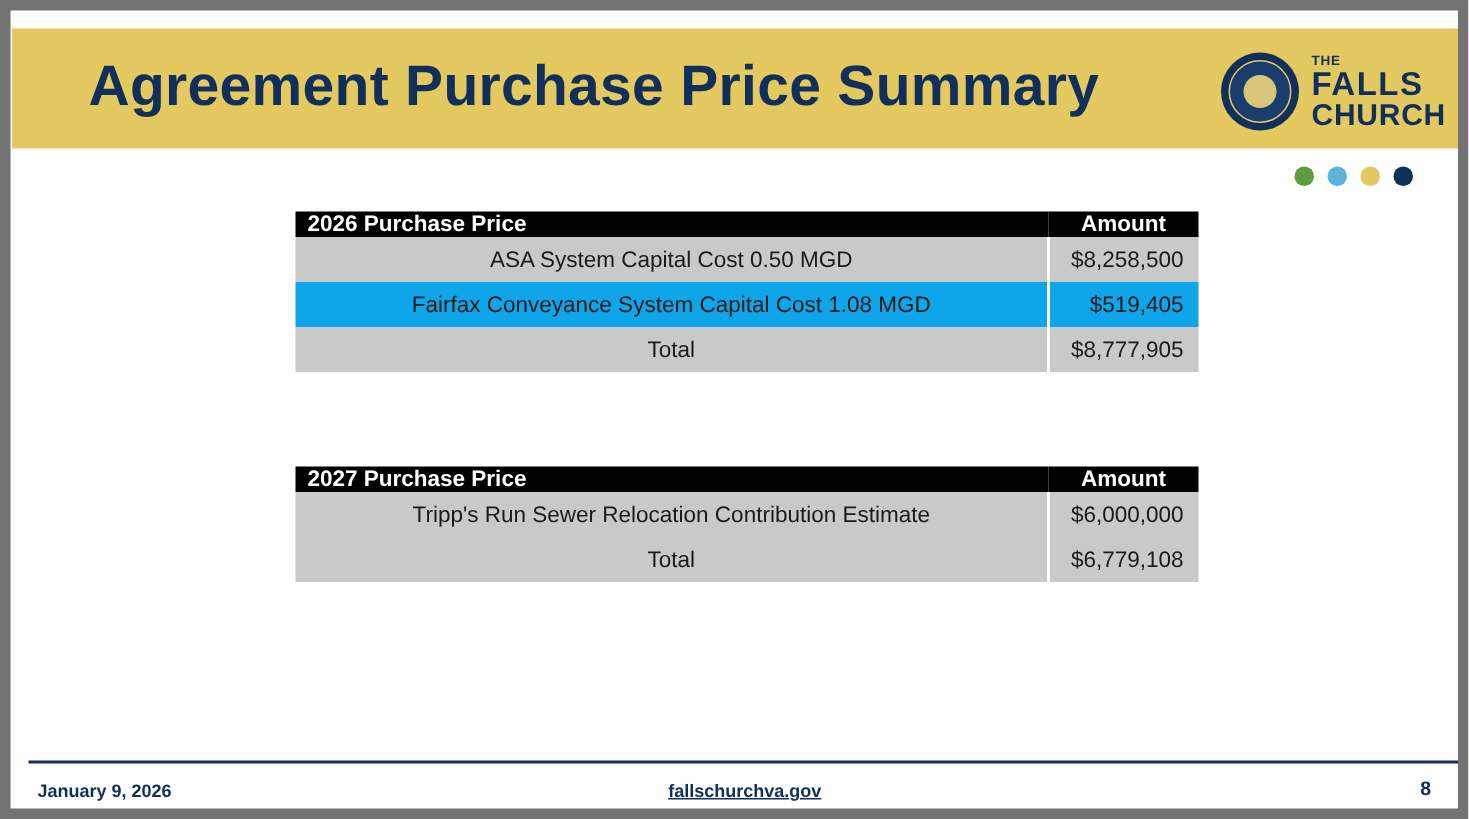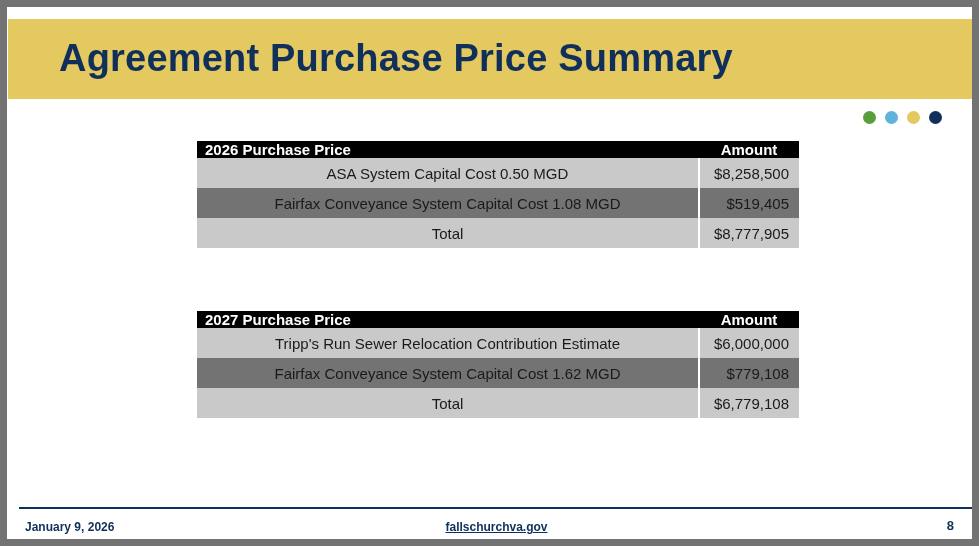--- a/index.html
+++ b/index.html
@@ -138,21 +138,21 @@
     color: #1a1a1a;
     text-align: center;
   }
   .table td.amount {
     color: #1a1a1a;
     text-align: right;
     width: 100px;
     padding-right: 10px;
   }
   .row-a td { background: #c9c9c9; }
-  .row-b td { background: #737373; }
+  .row-b td { background: #0ea5e9; }
   .row-total td { background: #c9c9c9; }
   .table td.label { border-right: 2px solid #ffffff; }
   
   .footer-rule {
     position: absolute;
     left: 12px;
     top: 500px;
     width: 955px;
     height: 2px;
     background: #10305b;
@@ -187,20 +187,32 @@
 </style>
 </head>
 <body>
 
 <div class="slide">
 
   <div class="header-band"></div>
 
   <div class="title">Agreement Purchase Price Summary</div>
 
+  <div class="logo">
+    <div class="seal">
+      <div class="seal-inner">
+        <div class="seal-core"></div>
+      </div>
+    </div>
+    <div class="wordmark">
+      <div class="the">THE</div>
+      <div class="falls">FALLS</div>
+      <div class="church">CHURCH</div>
+    </div>
+  </div>
 
   <div class="dots">
     <span class="dot" style="background:#5a9e3c"></span>
     <span class="dot" style="background:#5fb3d9"></span>
     <span class="dot" style="background:#e3c95f"></span>
     <span class="dot" style="background:#10305b"></span>
   </div>
 
   <table class="table table1">
     <thead>
@@ -230,24 +242,20 @@
       <tr>
         <th>2027 Purchase Price</th>
         <th class="amount-col">Amount</th>
       </tr>
     </thead>
     <tbody>
       <tr class="row-a">
         <td class="label">Tripp's Run Sewer Relocation Contribution Estimate</td>
         <td class="amount">$6,000,000</td>
       </tr>
-      <tr class="row-b">
-        <td class="label">Fairfax Conveyance System Capital Cost 1.62 MGD</td>
-        <td class="amount">$779,108</td>
-      </tr>
       <tr class="row-total">
         <td class="label">Total</td>
         <td class="amount">$6,779,108</td>
       </tr>
     </tbody>
   </table>
 
   <div class="footer-rule"></div>
   <div class="footer-date">January 9, 2026</div>
   <div class="footer-site">fallschurchva.gov</div>

